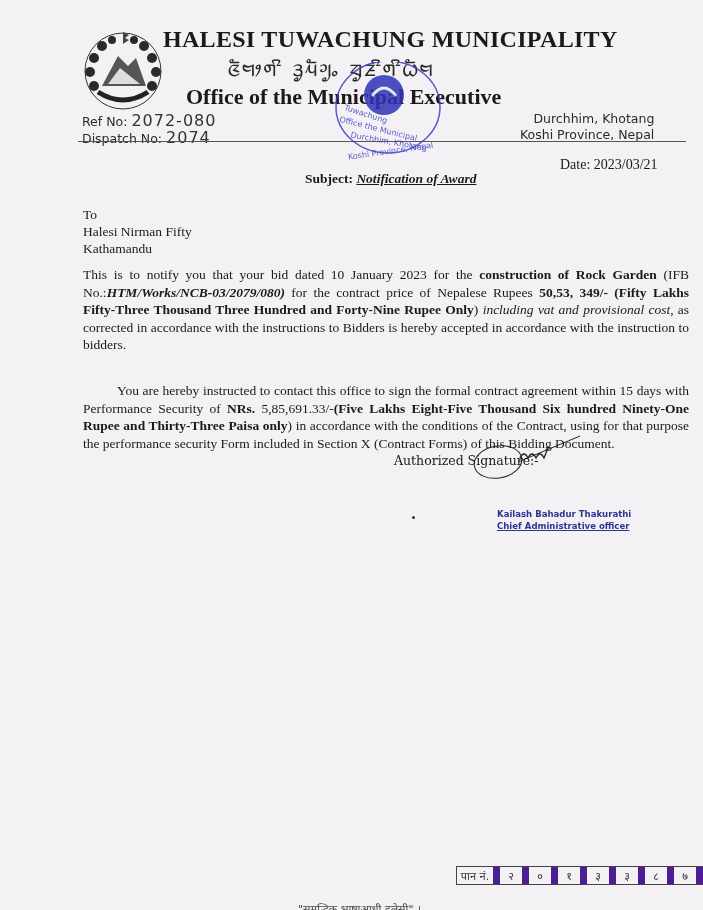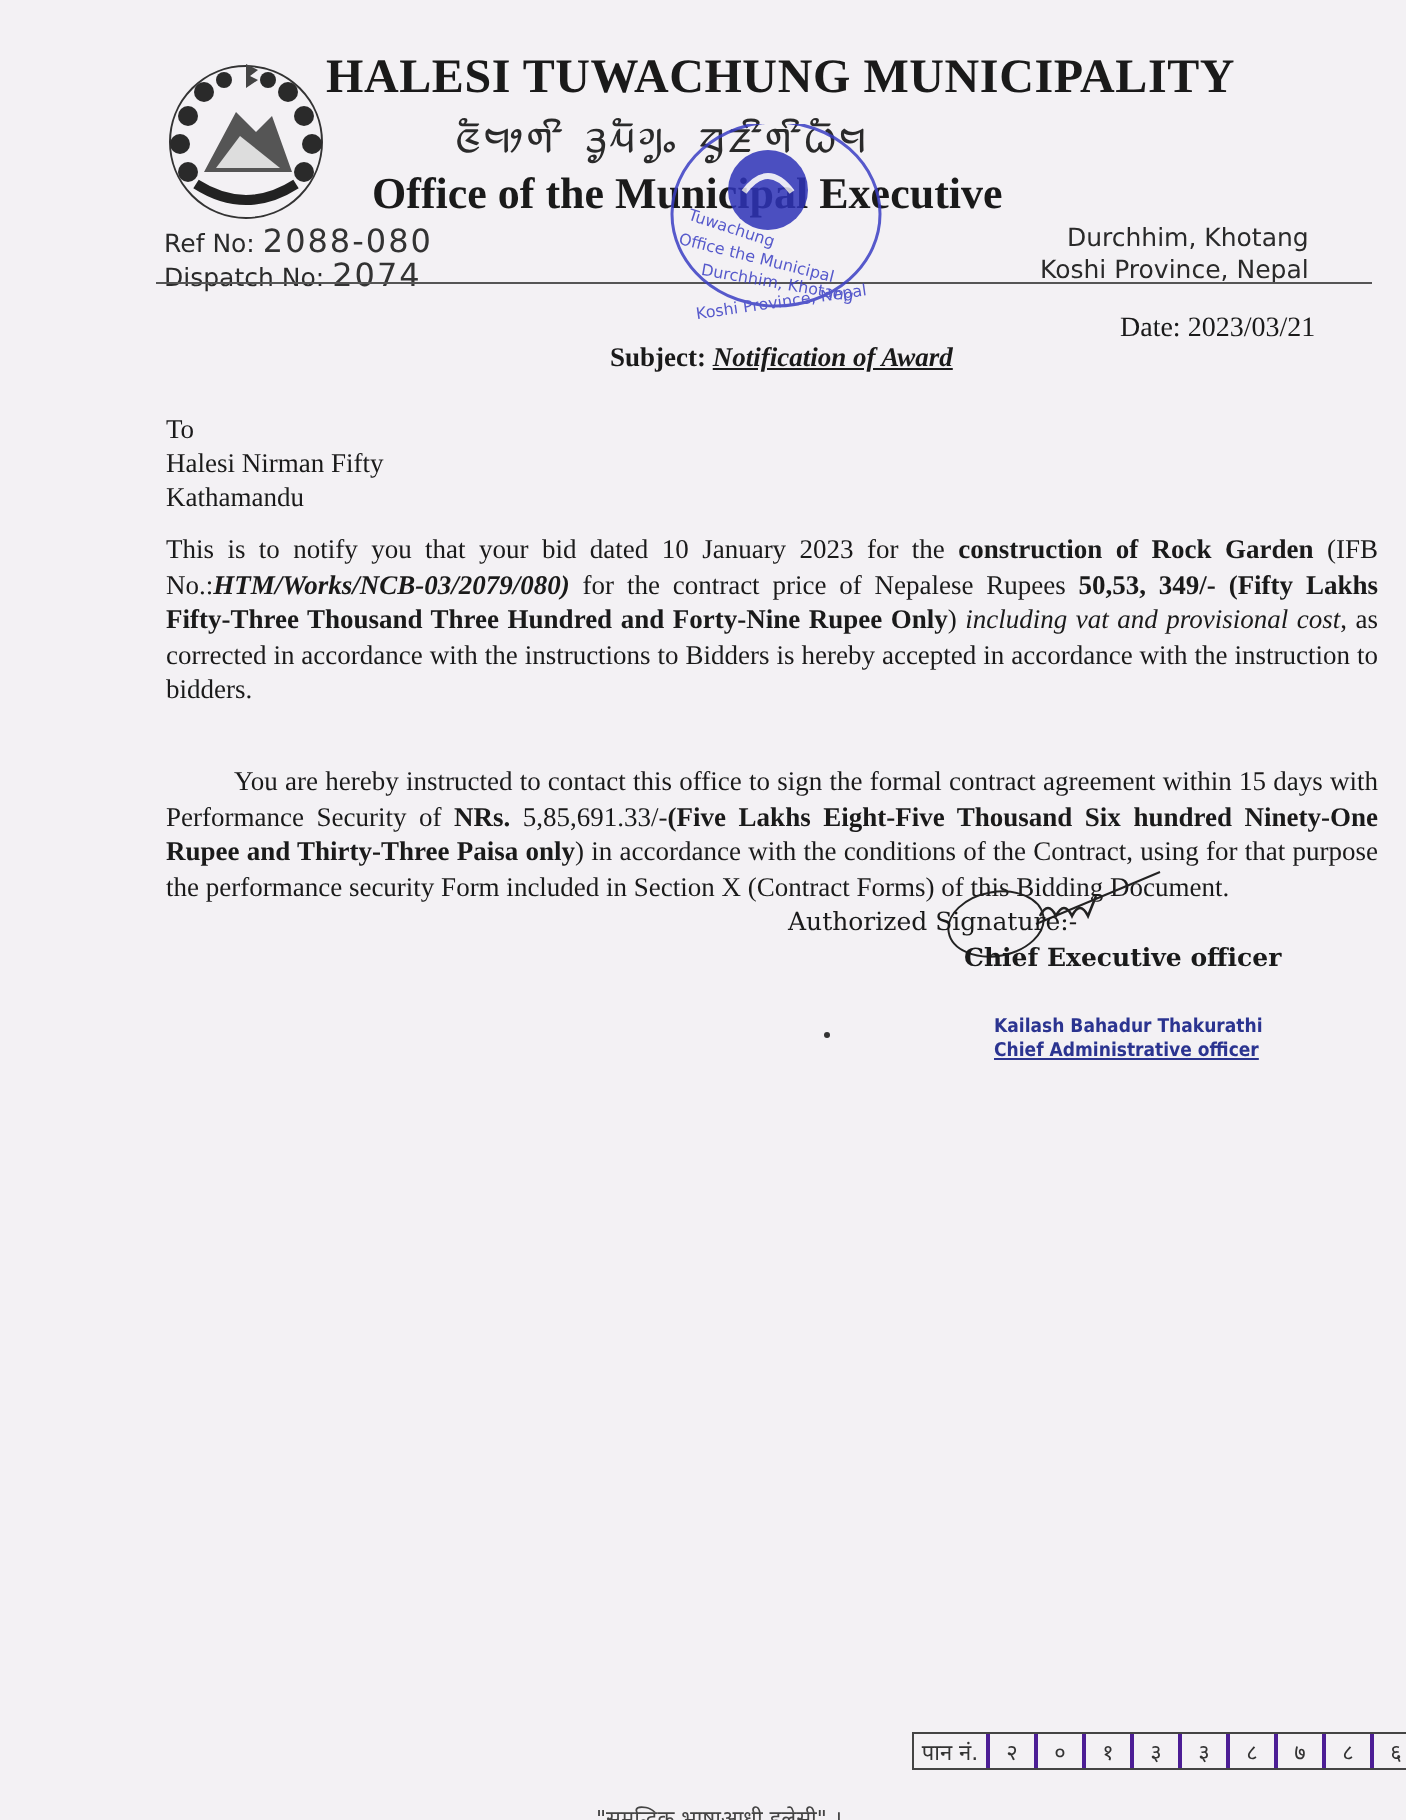--- a/index.html
+++ b/index.html
@@ -59,21 +59,21 @@
   .sig .role { padding-left: 88px; font-weight: bold; }
   .sigmark { left: 468px; top: 432px; width: 115px; height: 48px; }
   .namestamp {
     left: 497px; top: 508px; font-family: "DejaVu Sans", sans-serif; font-weight: bold;
     color: #2b3490; font-size: 9.5px; line-height: 12px; transform: scaleX(0.9); transform-origin: left;
   }
   .pagebox {
     left: 456px; top: 866px; display: flex; border: 1px solid #444; height: 17px;
     font-family: "DejaVu Sans", sans-serif; font-size: 11px; color: #333;
   }
-  .pagebox span { border-right: 2px solid #4c1d95; display: flex; align-items: center; justify-content: center; width: 22px; }
+  .pagebox span { border-right: 7px solid #4c1d95; display: flex; align-items: center; justify-content: center; width: 22px; }
   .pagebox span.lbl { width: 36px; }
   .pagebox span:last-child { border-right: none; }
   .footer {
     left: 298px; top: 901px; font-family: "DejaVu Sans", sans-serif; font-size: 11px; color: #444;
   }
   .dot { left: 412px; top: 516px; width: 3px; height: 3px; background: #333; border-radius: 50%; }
 </style>
 </head>
 <body>
 
@@ -95,21 +95,21 @@
   <polygon points="28,56 40,40 50,48 60,56" fill="#ddd"></polygon>
   <polygon points="43,4 43,16 49,12 45,10 49,7" fill="#444"></polygon>
   <path d="M18,64 Q43,80 68,64" fill="none" stroke="#222" stroke-width="5"></path>
 </svg>
 
 <div class="abs title">HALESI TUWACHUNG MUNICIPALITY</div>
 <div class="abs limbu">ᤜᤠᤗᤣᤛᤡ ᤋᤢᤘᤠᤆᤢᤱ ᤔᤢᤏᤡᤛᤡᤐᤠᤗ</div>
 <div class="abs office">Office of the Municipal Executive</div>
 
 <div class="abs ref">
-  <div><span>Ref No:</span> <span class="hand">2088-080</span></div>
+  <div><span>Ref No:</span> <span class="hand">2072-080</span></div>
   <div><span>Dispatch No:</span> <span class="hand">2074</span></div>
 </div>
 
 <div class="abs addr">
   <div>Durchhim, Khotang</div>
   <div>Koshi Province, Nepal</div>
 </div>
 
 <div class="abs hr"></div>
 <div class="abs date">Date: 2023/03/21</div>
@@ -142,21 +142,20 @@
 <div class="abs para p2"><span class="indent"></span><span>You are hereby instructed to contact this office to sign the formal contract agreement within 15 days with Performance Security of </span><b>NRs.</b><span> 5,85,691.33/-</span><b>(Five Lakhs Eight-Five Thousand Six hundred Ninety-One Rupee and Thirty-Three Paisa only</b><span>) in accordance with the conditions of the Contract, using for that purpose the performance security Form included in Section X (Contract Forms) of this Bidding Document.</span></div>
 
 <svg class="abs sigmark" viewBox="0 0 115 48">
   <ellipse cx="30" cy="30" rx="24" ry="16" fill="none" stroke="#222" stroke-width="1" transform="rotate(-10 30 30)"></ellipse>
   <path d="M52,26 q4,-8 8,0 q4,-8 8,0 q4,-8 8,0 l4,-10" fill="none" stroke="#222" stroke-width="1.3"></path>
   <path d="M50,30 L112,4" fill="none" stroke="#222" stroke-width="1"></path>
 </svg>
 
 <div class="abs sig">
   <div>Authorized Signature:-</div>
-  <div class="role">Chief Executive officer</div>
 </div>
 
 <div class="abs dot"></div>
 
 <div class="abs namestamp">
   <div>Kailash Bahadur Thakurathi</div>
   <div style="text-decoration: underline;">Chief Administrative officer</div>
 </div>
 
 <div class="abs pagebox">

